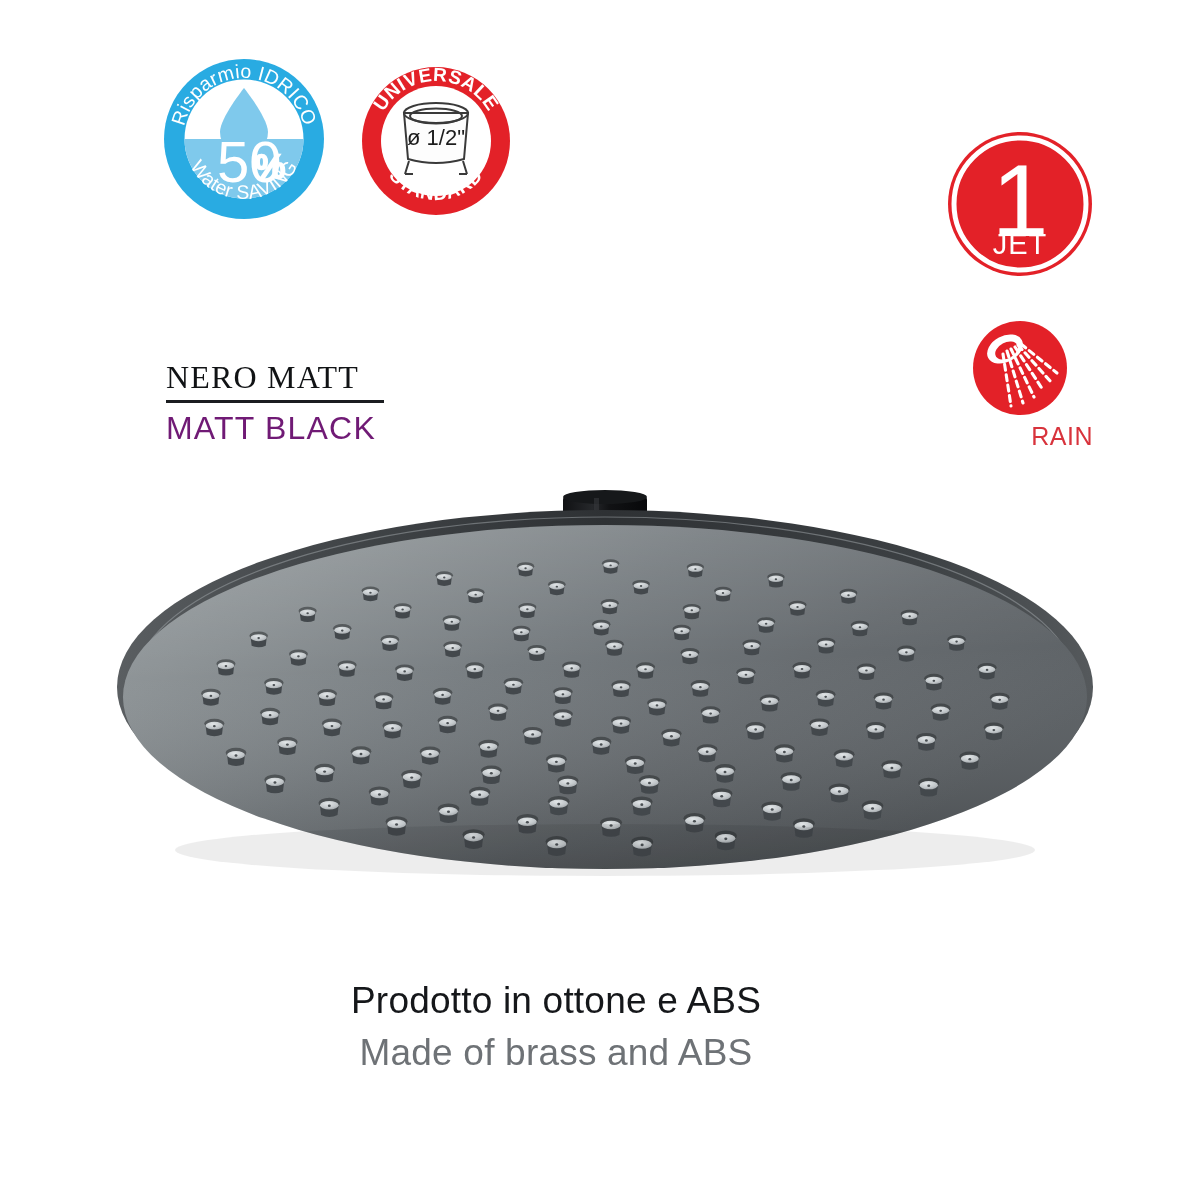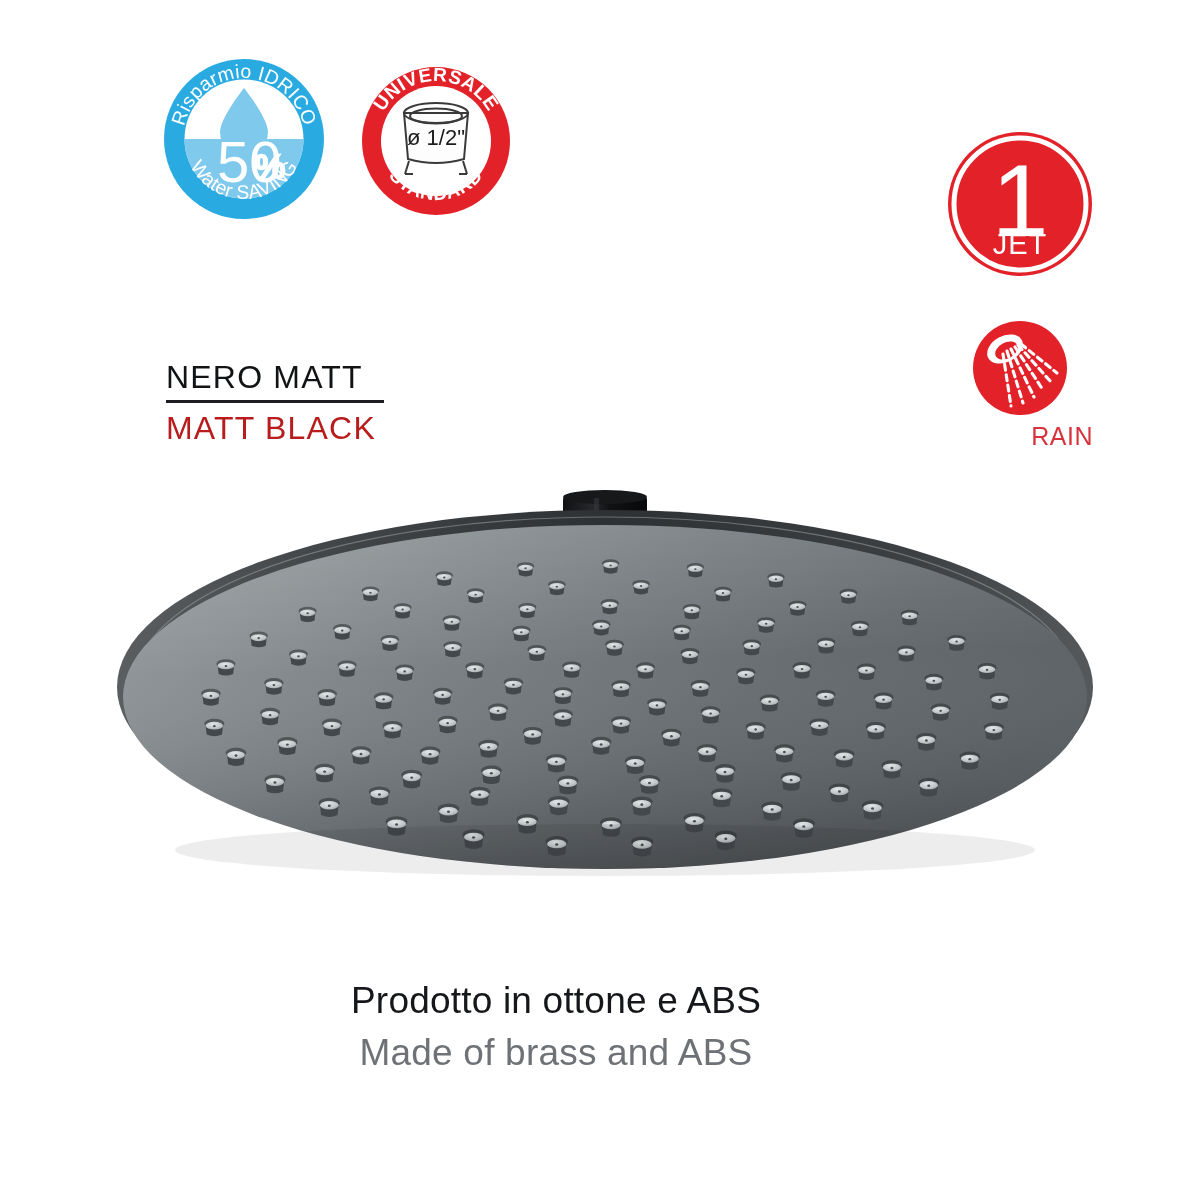--- a/index.html
+++ b/index.html
@@ -75,32 +75,33 @@
     left: 166px;
     top: 357px;
     width: 300px;
   }
   .finish-it {
     font-size: 32px;
     letter-spacing: 1.2px;
     color: #111315;
     line-height: 40px;
     white-space: nowrap;
+    font-family: Liberation Serif, serif;
   }
   .finish-rule {
     width: 218px;
     height: 3px;
     background: #1b1d20;
     margin-top: 3px;
     margin-bottom: 5px;
   }
   .finish-en {
     font-size: 32px;
     letter-spacing: 1.2px;
-    color: #b91c1c;
+    color: #701a75;
     line-height: 40px;
     white-space: nowrap;
   }
 
   
   .caption {
     position: absolute;
     left: 0;
     top: 975px;
     width: 1112px;

